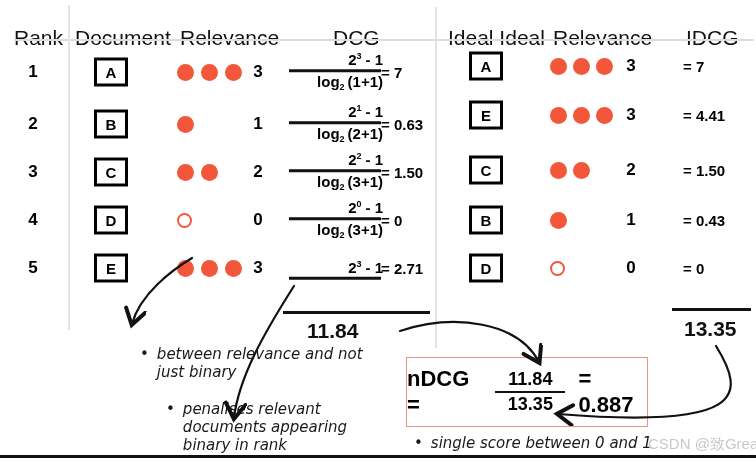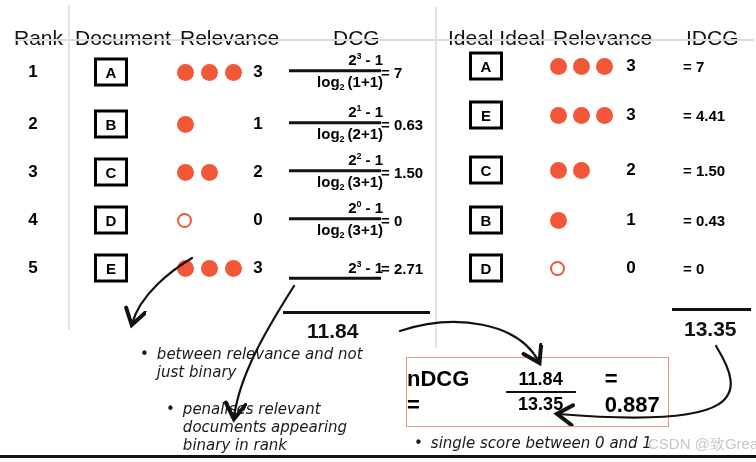--- a/index.html
+++ b/index.html
@@ -36,21 +36,21 @@
   .resv { left:381px; width:60px; font-size:15px; font-weight:bold; white-space:nowrap; }
   .rrow .resv { left:250px; }
 
   .sumline { position:absolute; height:2.5px; background:var(--ink); }
   .sum-l { left:283px; top:311px; width:147px; }
   .sum-r { left:672px; top:308px; width:79px; }
   .total { position:absolute; font-size:21px; font-weight:bold; color:var(--ink); }
   .tot-l { left:307px; top:319px; }
   .tot-r { left:684px; top:317px; }
 
-  .ndcg { position:absolute; left:406px; top:357px; width:263px; height:70px; border:1.5px solid #e99580; display:flex; align-items:center; justify-content:center; gap:27px; background:#fff; }
+  .ndcg { position:absolute; left:406px; top:357px; width:242px; height:70px; border:1.5px solid #e99580; display:flex; align-items:center; justify-content:center; gap:11px; background:#fff; }
   .ndcg .lbl, .ndcg .eqres { font-size:22px; font-weight:bold; }
   .nfrac { text-align:center; font-size:18px; font-weight:bold; line-height:21px; }
   .nfrac .fbar { width:70px; height:2.5px; }
 
   .note { position:absolute; display:flex; gap:8px; font-family:"DejaVu Sans", sans-serif; font-style:italic; font-size:15px; line-height:18px; color:#1a1a1a; }
   .note .bullet { font-style:normal; font-size:15px; line-height:18px; }
   .n1 { left:140px; top:345px; }
   .n2 { left:166px; top:400px; }
   .n3 { left:414px; top:434px; }
 

